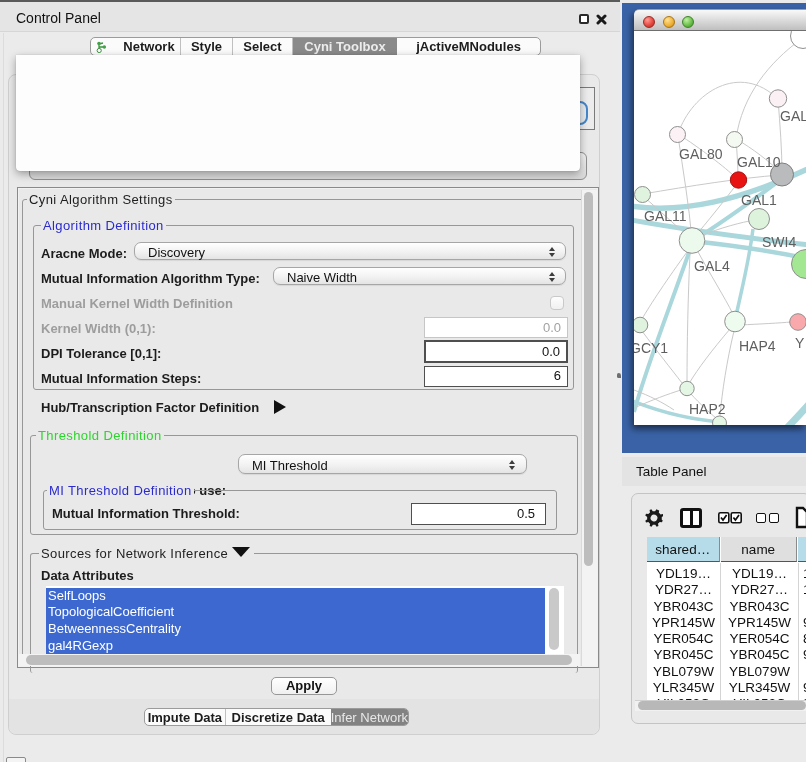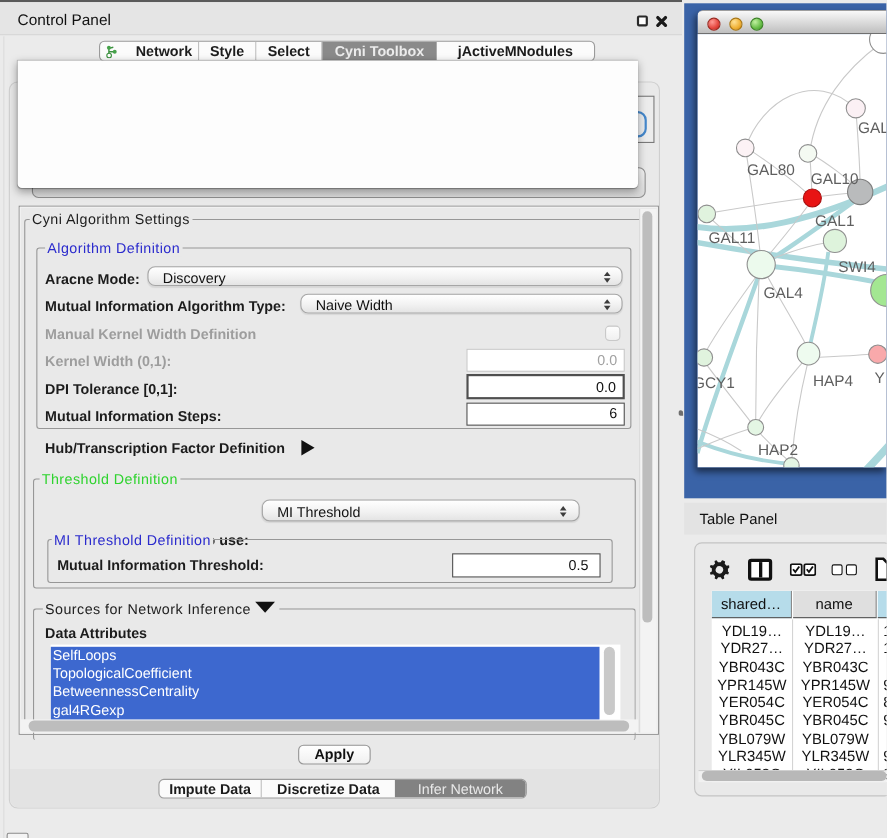--- a/index.html
+++ b/index.html
@@ -132,21 +132,21 @@
     SelfLoops<br>TopologicalCoefficient<br>BetweennessCentrality<br>gal4RGexp
   </div>
   <div style="position:absolute; right:5px; top:2px; width:10px; height:62px; background:#c9c9c9; border-radius:5px;"></div>
 </div>
 
 <div class="abs" style="left:19px; top:654px; width:561px; height:12px; background:#f3f3f3;"></div>
 <div class="abs" style="left:26px; top:655px; width:546px; height:10px; background:#bdbdbd; border-radius:5px;"></div>
 
 <div class="abs" style="left:271px; top:677px; width:66px; height:18px; background:linear-gradient(#ffffff,#f0f0f0); border:1px solid #979797; border-radius:5px; text-align:center; line-height:16px; font-size:13px; font-weight:bold; color:#111;">Apply</div>
 
-<div class="abs" style="left:144px; top:708px; width:335px; height:18px; background:#fbfbfb; border:1px solid #9b9b9b; border-radius:5px; overflow:hidden; display:flex;">
+<div class="abs" style="left:144px; top:708px; width:265px; height:18px; background:#fbfbfb; border:1px solid #9b9b9b; border-radius:5px; overflow:hidden; display:flex;">
   <div style="width:93px; border-right:1px solid #c0c0c0; display:flex; align-items:center; justify-content:center;">
       <span class="lbl">Impute Data</span>
     </div>
   <div style="width:121px; display:flex; align-items:center; justify-content:center;">
       <span class="lbl">Discretize Data</span>
     </div>
   <div style="flex:1; background:#828282; display:flex; align-items:center; justify-content:center;">
       <span class="lbl" style="color:#e8e8e8; font-weight:normal;">Infer Network</span>
     </div>
 </div>

